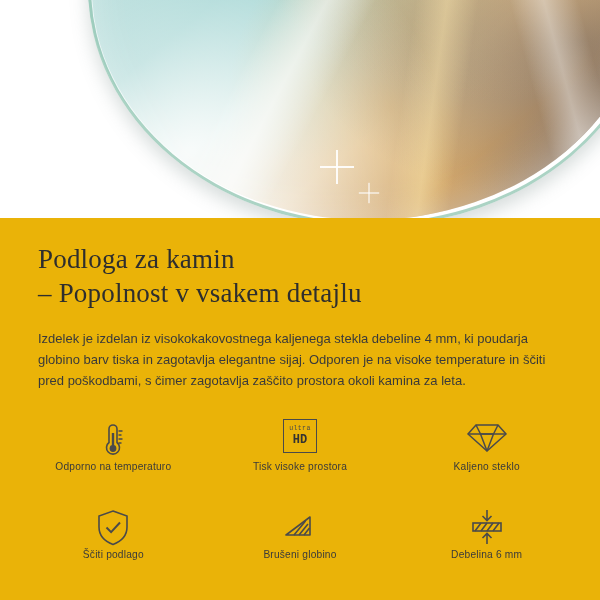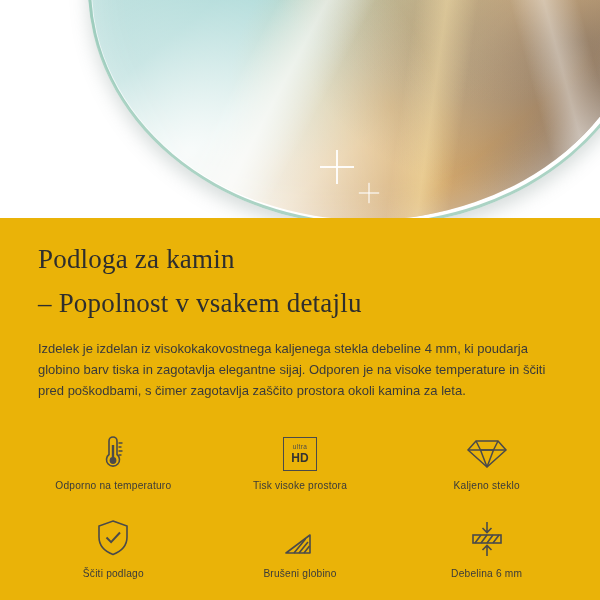--- a/index.html
+++ b/index.html
@@ -91,21 +91,21 @@
   }
   .title {
     font-family: "Liberation Serif", serif;
     font-size: 27px;
     line-height: 34px;
     color: #2e2e2e;
     font-weight: 400;
     letter-spacing: 0.2px;
     margin: 0 0 18px 0;
   }
-  .title .line2 { display: block; margin-top: 10px; }
+  .title .line2 { display: block; }
   .paragraph {
     font-size: 13px;
     line-height: 21px;
     color: #3a3a3a;
     margin: 0;
     max-width: 530px;
   }
 
   
   .features {
@@ -118,25 +118,25 @@
   }
   .feature {
     display: flex;
     flex-direction: column;
     align-items: center;
     justify-content: flex-start;
   }
   .feature-icon {
     height: 42px;
     display: flex;
-    align-items: flex-end;
+    align-items: flex-start;
     justify-content: center;
+    font-family: Liberation Mono, monospace;
   }
   .feature-label {
-    margin-top: 9px;
     font-size: 10.2px;
     color: #3a3a3a;
     text-align: center;
     letter-spacing: 0.2px;
   }
   .hd-box {
     width: 32px;
     height: 32px;
     border: 1.6px solid #4a4a4a;
     display: flex;

